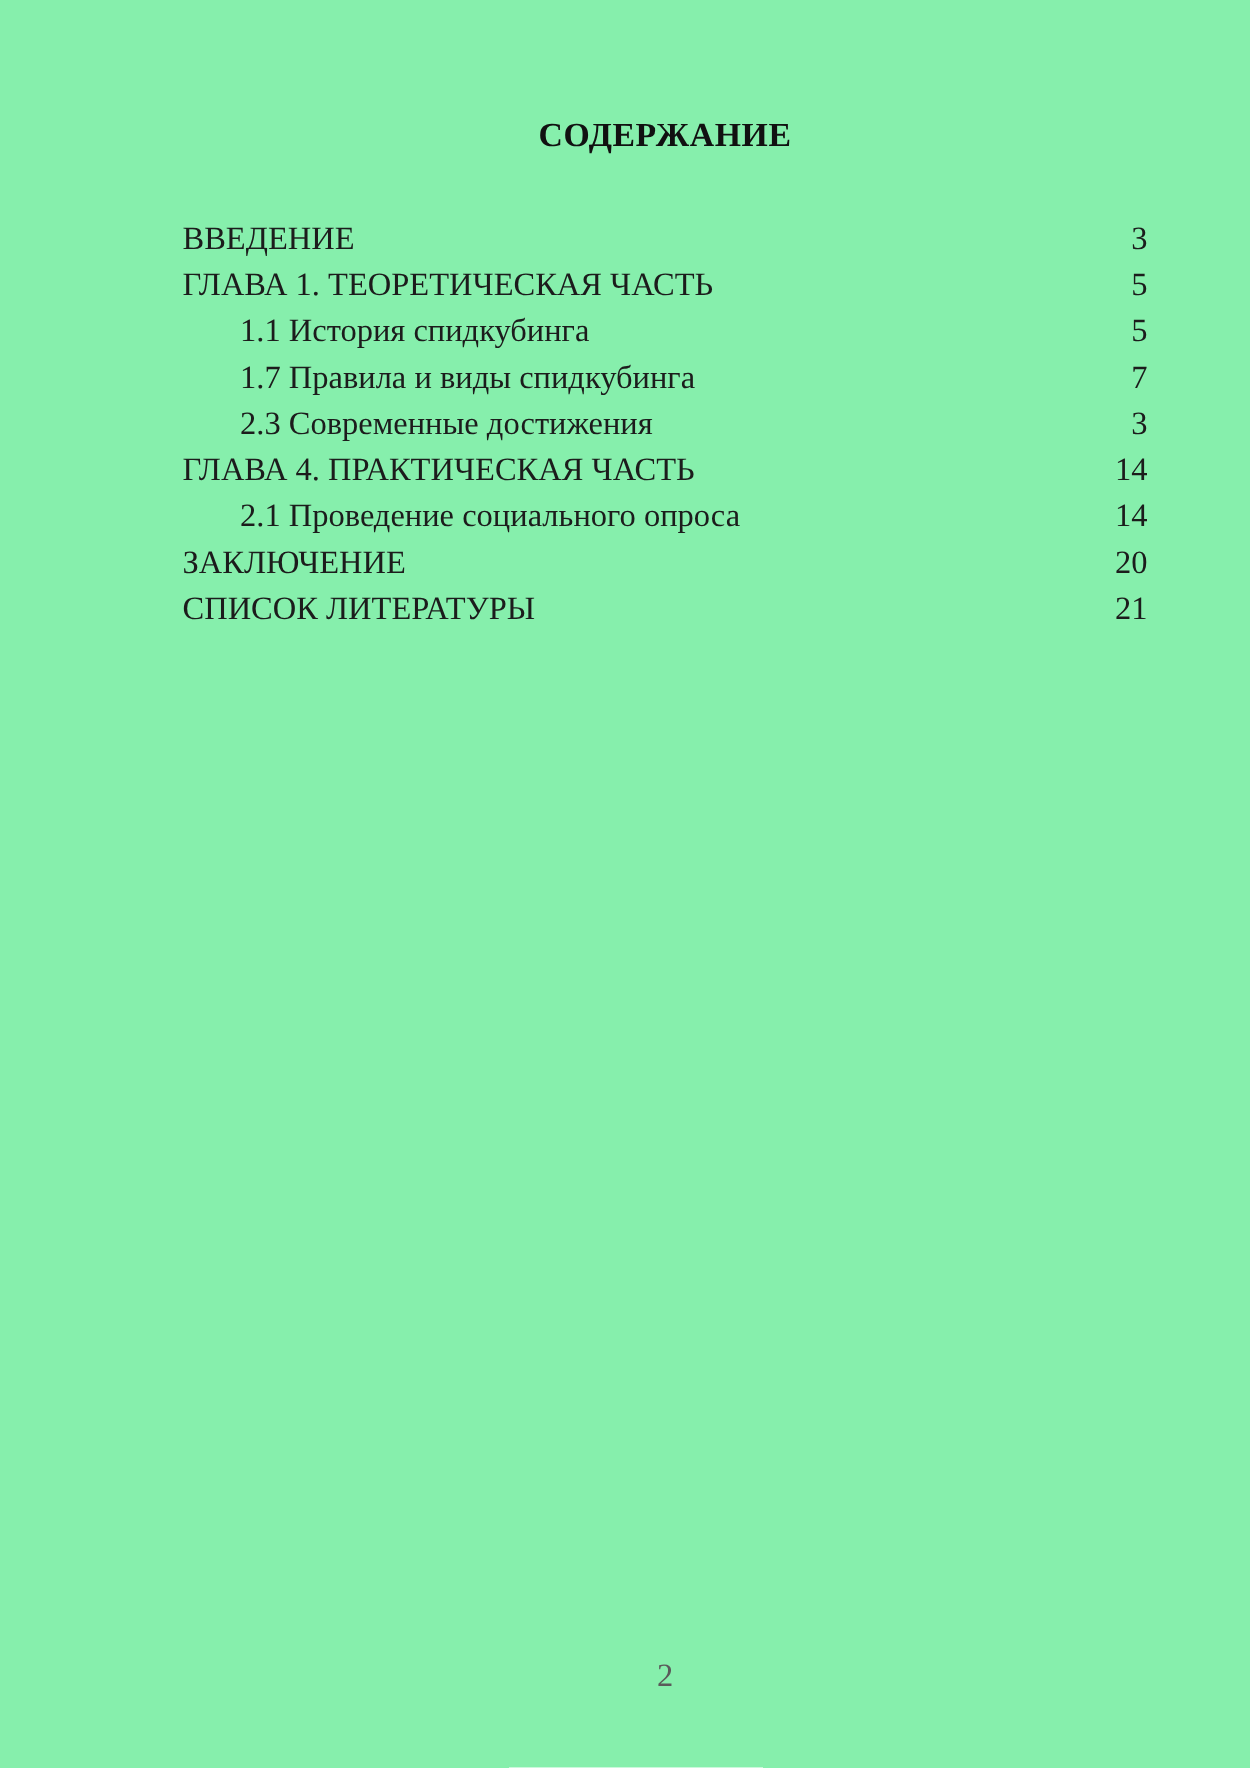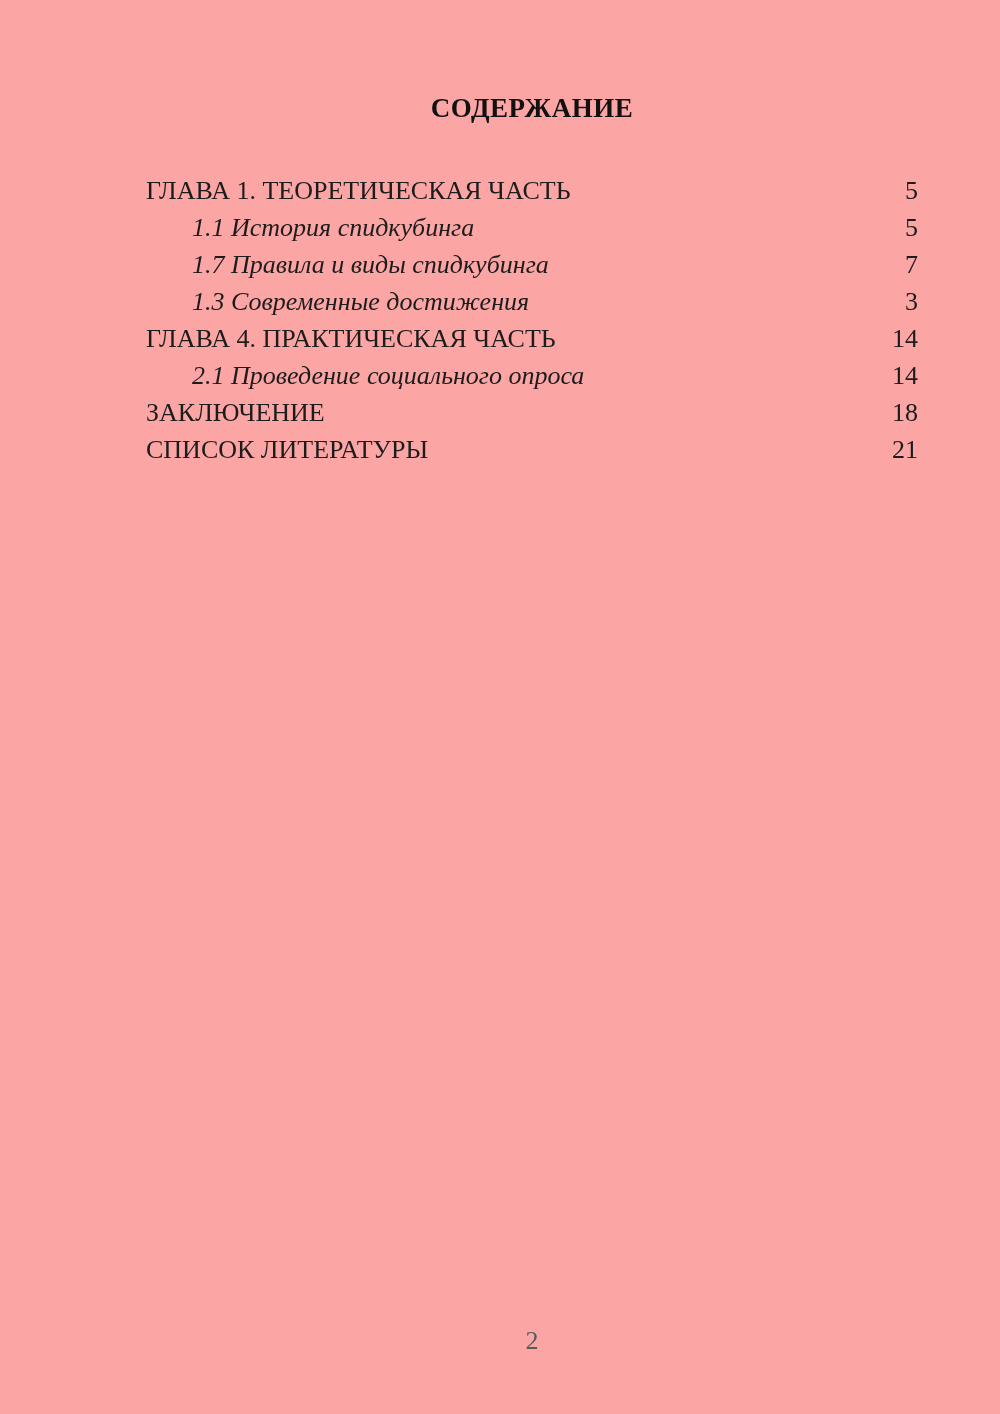--- a/index.html
+++ b/index.html
@@ -4,21 +4,21 @@
 <style>
   html, body {
     margin: 0;
     padding: 0;
     background: #ffffff;
   }
   .page {
     position: relative;
     width: 1000px;
     height: 1414px;
-    background: #fca5a5;
+    background: #86efac;
     font-family: "Liberation Serif", "DejaVu Serif", serif;
     color: #1c1c1c;
     overflow: hidden;
   }
   .content {
     position: absolute;
     left: 146px;
     right: 82px;
     top: 92px;
   }
@@ -41,21 +41,20 @@
     font-size: 26px;
     line-height: 37px;
     white-space: nowrap;
   }
   .toc-row .toc-label {
     flex: 1 1 auto;
     overflow: hidden;
   }
   .toc-row.level-1 .toc-label {
     padding-left: 46px;
-    font-style: italic;
   }
   .toc-row .toc-page {
     flex: 0 0 auto;
     padding-left: 20px;
     text-align: right;
   }
   .page-footer {
     position: absolute;
     left: 146px;
     right: 82px;
@@ -69,56 +68,60 @@
 </head>
 <body>
 
 <div class="page">
 
   <div class="content">
 
     <h1 class="doc-title">СОДЕРЖАНИЕ</h1>
 
     <div class="toc-list" id="toc-list">
+  <div class="toc-row level-0">
+    <span class="toc-label">ВВЕДЕНИЕ</span>
+    <span class="toc-page">3</span>
+  </div>
 
   <div class="toc-row level-0">
     <span class="toc-label">ГЛАВА 1. ТЕОРЕТИЧЕСКАЯ ЧАСТЬ</span>
     <span class="toc-page">5</span>
   </div>
 
   <div class="toc-row level-1">
     <span class="toc-label">1.1 История спидкубинга</span>
     <span class="toc-page">5</span>
   </div>
 
   <div class="toc-row level-1">
     <span class="toc-label">1.7 Правила и виды спидкубинга</span>
     <span class="toc-page">7</span>
   </div>
 
 
   <div class="toc-row level-1">
-    <span class="toc-label">1.3 Современные достижения</span>
+    <span class="toc-label">2.3 Современные достижения</span>
     <span class="toc-page">3</span>
   </div>
 
   <div class="toc-row level-0">
     <span class="toc-label">ГЛАВА 4. ПРАКТИЧЕСКАЯ ЧАСТЬ</span>
     <span class="toc-page">14</span>
   </div>
 
   <div class="toc-row level-1">
     <span class="toc-label">2.1 Проведение социального опроса</span>
     <span class="toc-page">14</span>
   </div>
 
 
   <div class="toc-row level-0">
     <span class="toc-label">ЗАКЛЮЧЕНИЕ</span>
-    <span class="toc-page">18</span>
+    <span class="toc-page">20</span>
   </div>
 
   <div class="toc-row level-0">
     <span class="toc-label">СПИСОК ЛИТЕРАТУРЫ</span>
     <span class="toc-page">21</span>
   </div>
 </div>
 
   </div>
 

